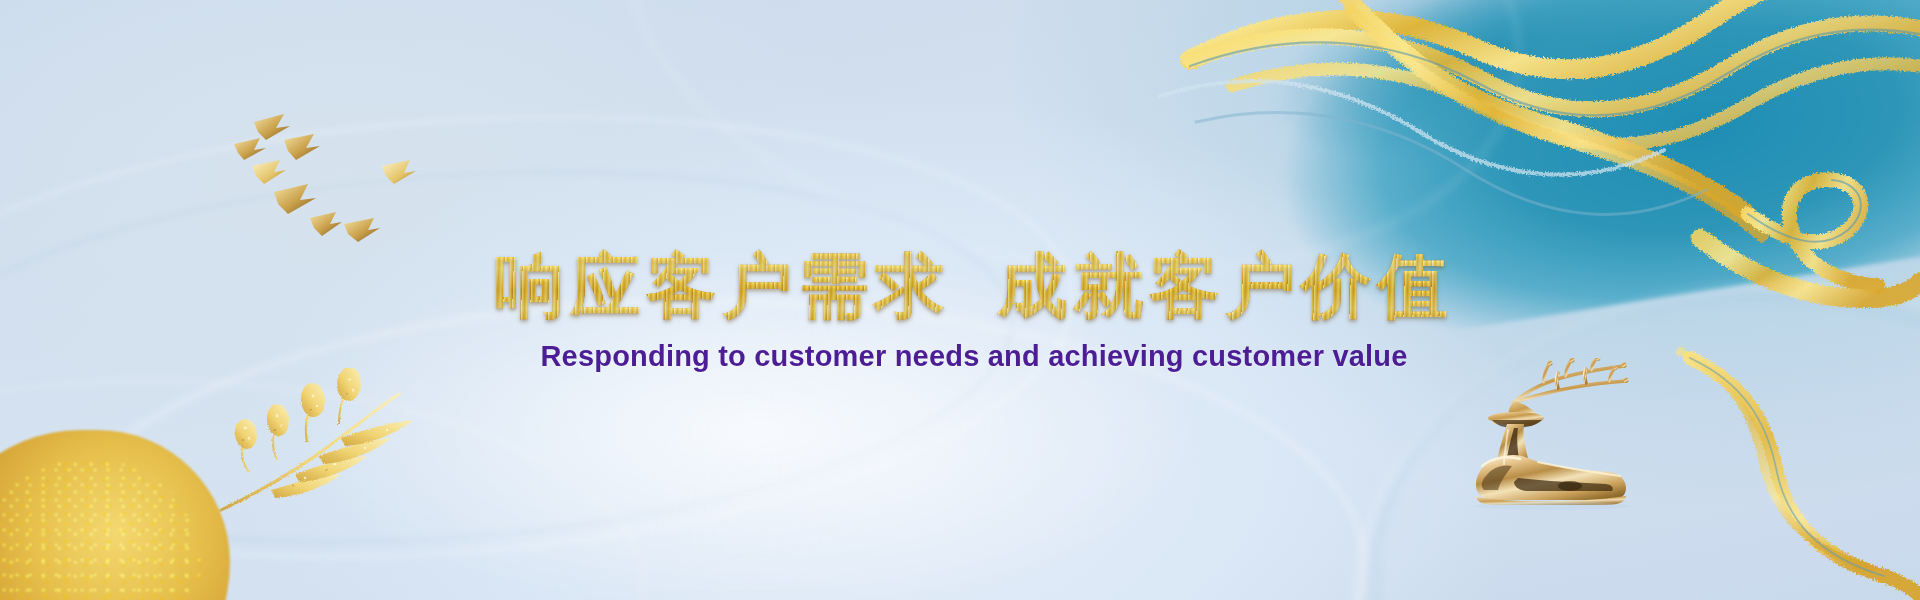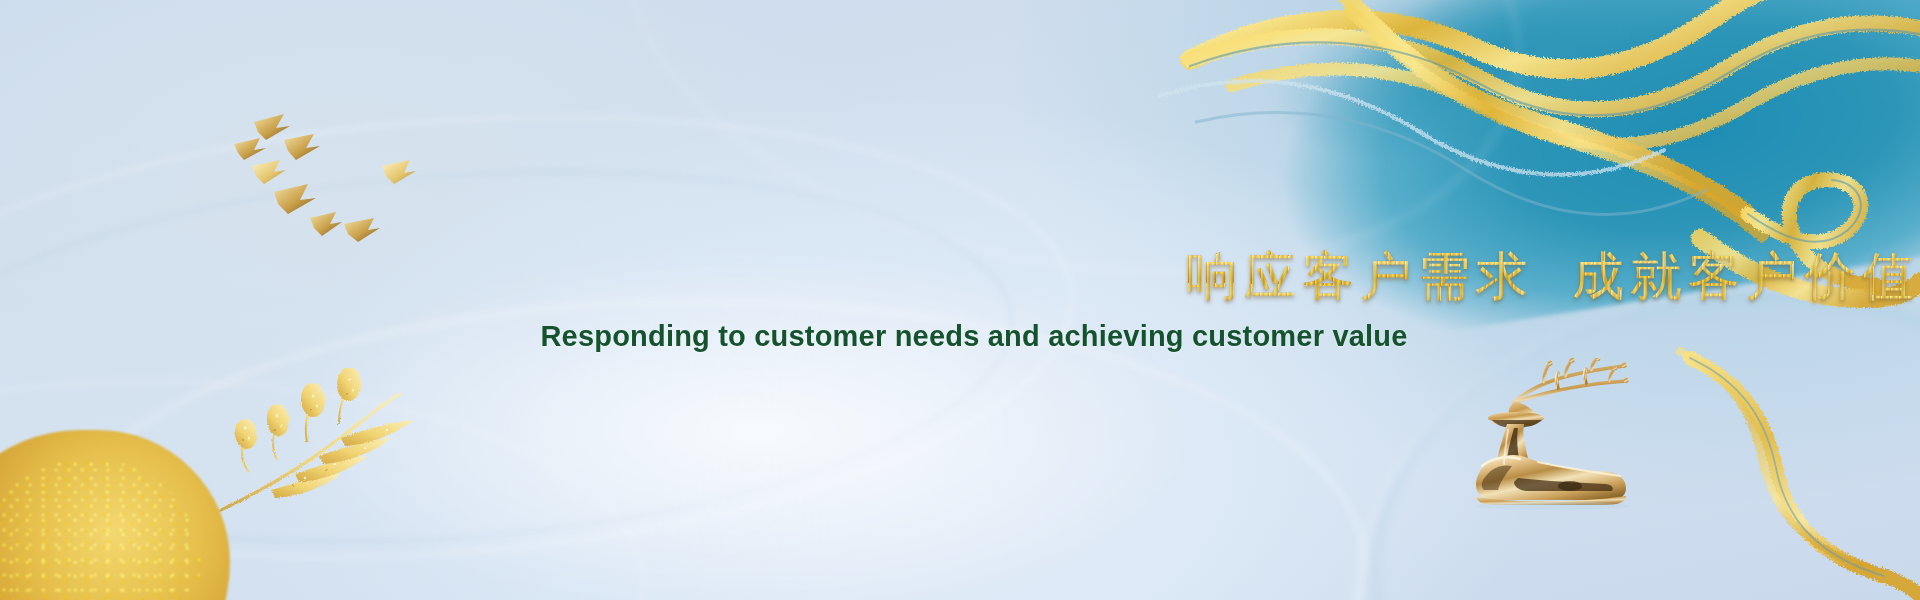--- a/index.html
+++ b/index.html
@@ -157,48 +157,47 @@
     top: 248px;
     width: 1920px;
     text-align: center;
     padding-left: 28px;
     box-sizing: border-box;
   }
 
   .headline {
     margin: 0;
     font-family: "Liberation Serif", "DejaVu Serif", serif;
-    font-size: 52px;
-    font-weight: 400;
+    font-size: 70px;
+    font-weight: 700;
     line-height: 1.12;
     letter-spacing: 6px;
     white-space: pre;
     background-image:
       repeating-linear-gradient(92deg,
         rgba(255,250,210,0.95) 0px,
         rgba(198,152,58,0.95) 3px,
         rgba(250,228,150,0.95) 6px,
         rgba(160,117,44,0.95) 9px),
       linear-gradient(180deg, #caa45e 0%, #e4c787 26%, #b98e3f 54%, #e0c183 78%, #a87c33 100%);
     background-blend-mode: overlay, normal;
     -webkit-background-clip: text;
     background-clip: text;
     color: transparent;
     -webkit-text-fill-color: transparent;
     text-shadow: 0 2px 3px rgba(120,90,40,0.22);
     filter: drop-shadow(0 2px 2px rgba(110,85,45,0.30));
-    text-align: right;
   }
 
   .subhead {
     margin: 14px 0 0 0;
     font-size: 29px;
     font-weight: 700;
     letter-spacing: 0.2px;
-    color: #14532d;
+    color: #4c1d95;
     text-shadow: 0 1px 2px rgba(255,255,255,0.45);
   }
 </style>
 </head>
 <body>
 
 <div class="banner">
 
   <div class="bg-base"></div>
   <div class="bg-teal"></div>

